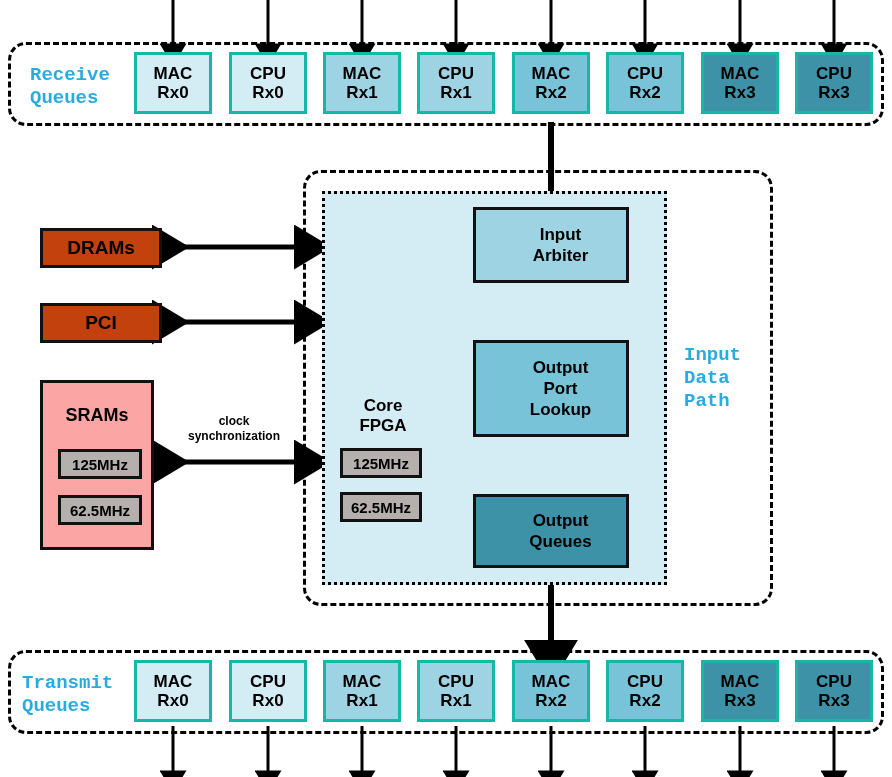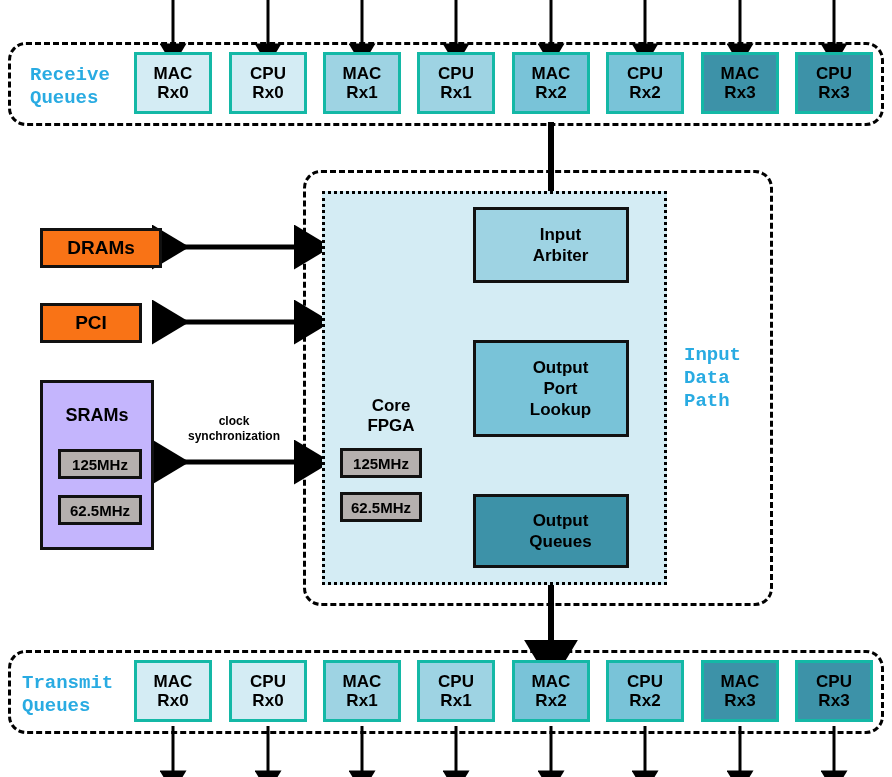--- a/index.html
+++ b/index.html
@@ -30,27 +30,27 @@
   .pbox{
     position:absolute;box-sizing:border-box;
     border:3px solid #111;
     display:flex;flex-direction:column;align-items:center;justify-content:center;
     font-size:17px;font-weight:bold;color:#000;line-height:1.25;text-align:center;padding-left:19px;
   }
 
   
   .mbox{
     position:absolute;box-sizing:border-box;
-    border:3px solid #111;background:#f97316;
+    border:3px solid #111;background:#c2410c;
     font-size:19px;font-weight:bold;color:#000;
     display:flex;align-items:center;justify-content:center;
   }
   .sram{
     position:absolute;box-sizing:border-box;
-    border:3px solid #111;background:#c4b5fd;
+    border:3px solid #111;background:#fca5a5;
   }
   .sram-title{
     position:absolute;left:0;right:0;top:22px;text-align:center;
     font-size:18px;font-weight:bold;color:#000;
   }
   .chip{
     position:absolute;box-sizing:border-box;
     border:3px solid #111;background:#b5b0ae;
     font-size:15px;font-weight:bold;color:#000;
     display:flex;align-items:center;justify-content:center;
@@ -174,21 +174,21 @@
     </div>
 
   <div class="dashbox" style="left:303px;top:170px;width:470px;height:436px;"></div>
   <div class="cyanlabel" style="left:684px;top:344px;width:82px;">
     <span>Input</span>
     <span>Data</span>
     <span>Path</span>
   </div>
 
   <div class="dotbox" style="left:322px;top:191px;width:345px;height:394px;"></div>
-  <div class="blacklabel" style="left:346px;top:396px;width:90px;">
+  <div class="blacklabel" style="left:338px;top:396px;width:90px;">
     <span>Core</span><br>
     <span>FPGA</span>
   </div>
   <div class="chip" style="left:340px;top:448px;width:82px;height:30px;">125MHz</div>
   <div class="chip" style="left:340px;top:492px;width:82px;height:30px;">62.5MHz</div>
 
   <div id="pipeline">
       <div class="pbox" style="left: 473px; top: 207px; width: 156px; height: 76px; background: rgb(158, 211, 227);">
         <span>Input</span>
         <span>Arbiter</span>
@@ -199,21 +199,21 @@
         <span>Lookup</span>
       </div>
       <div class="pbox" style="left: 473px; top: 494px; width: 156px; height: 74px; background: rgb(61, 146, 168);">
         <span>Output</span>
         <span>Queues</span>
       </div>
     </div>
 
   <div class="mbox" style="left:40px;top:228px;width:122px;height:40px;">DRAMs</div>
 
-  <div class="mbox" style="left:40px;top:303px;width:102px;height:40px;">PCI</div>
+  <div class="mbox" style="left:40px;top:303px;width:122px;height:40px;">PCI</div>
 
   <div class="sram" style="left:40px;top:380px;width:114px;height:170px;">
     <div class="sram-title">SRAMs</div>
     <div class="chip" style="left:15px;top:66px;width:84px;height:30px;">125MHz</div>
     <div class="chip" style="left:15px;top:112px;width:84px;height:30px;">62.5MHz</div>
   </div>
 
   <div class="syncLabel" style="left:158px;top:414px;width:152px;">
     <span>clock</span><br>
     <span>synchronization</span>

